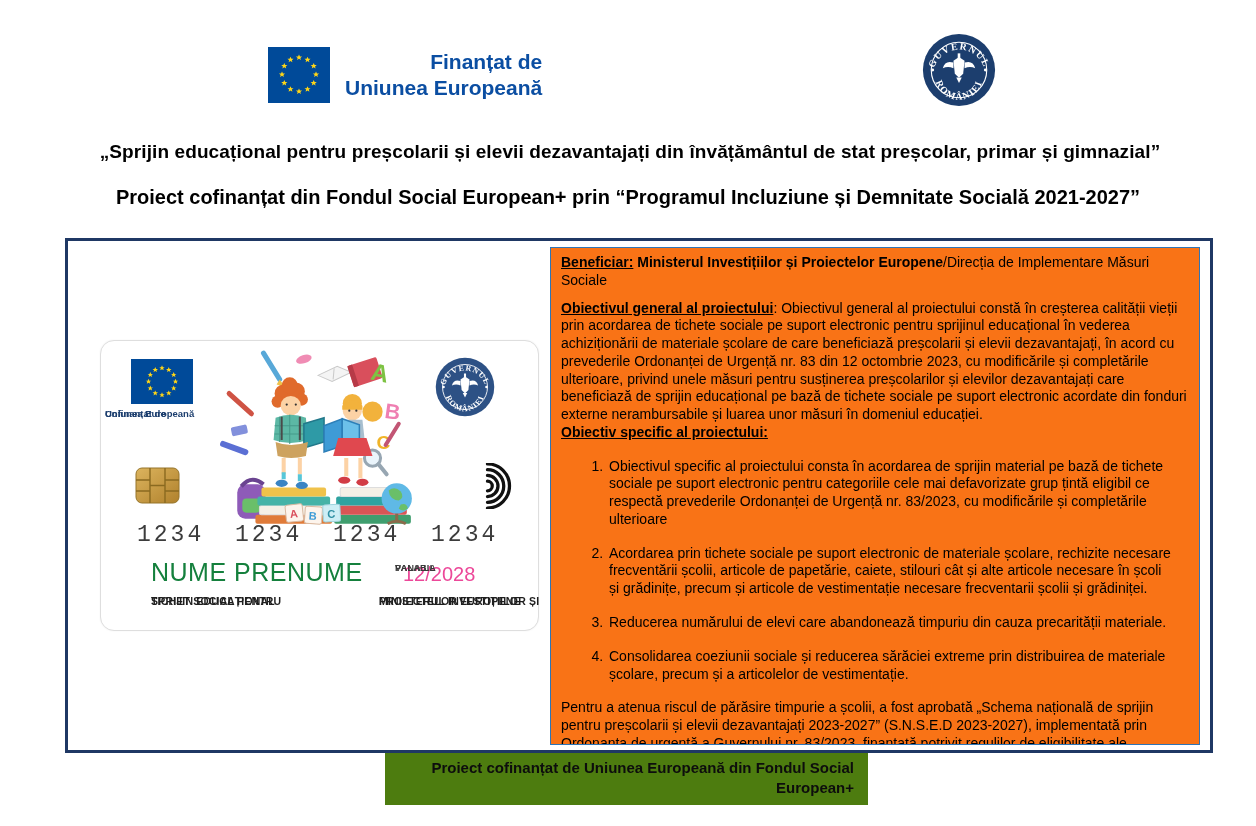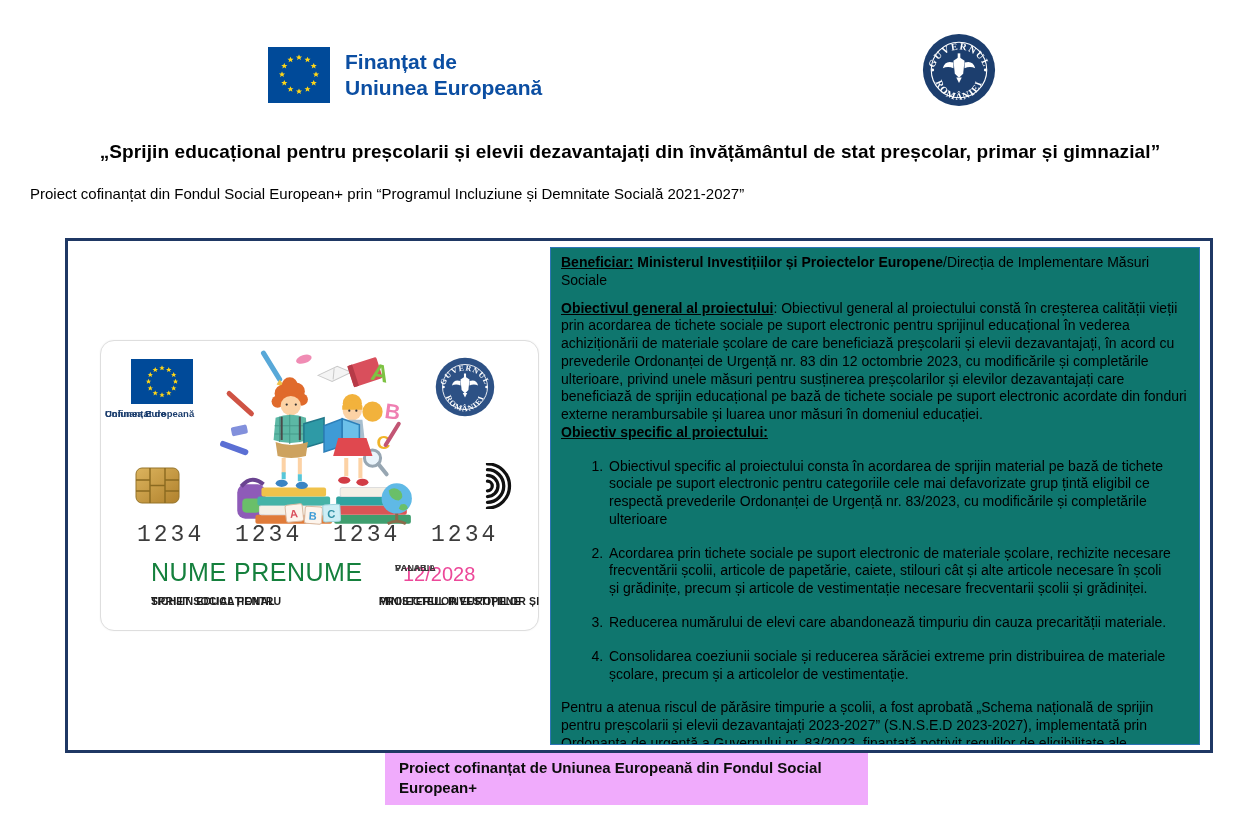--- a/index.html
+++ b/index.html
@@ -1,28 +1,28 @@
 <!DOCTYPE html>
 <html><head>
 <meta charset="utf-8">
 <style>
   html,body{margin:0;padding:0;}
   body{
     width:1256px;height:826px;position:relative;background:#fff;
     font-family:"Liberation Sans",sans-serif;color:#000;overflow:hidden;
   }
   
-  .hdr-eu{position:absolute;left:268px;top:47px;display:flex;align-items:center;gap:15px;}
+  .hdr-eu{position:absolute;left:268px;top:47px;display:flex;align-items:center;gap:15px;text-align:right;}
   .hdr-eu-text{font-size:21px;font-weight:bold;color:#0b4ea2;line-height:1.22;}
   .gov-logo-hdr{position:absolute;left:922px;top:33px;width:74px;height:74px;}
   
   .page-title{position:absolute;top:141px;left:32px;width:1196px;text-align:center;
     font-size:19px;font-weight:bold;letter-spacing:.1px;}
-  .page-subtitle{position:absolute;top:184px;left:30px;width:1196px;text-align:left;
-    font-size:15px;font-weight:normal;line-height:1.32;}
+  .page-subtitle{position:absolute;top:184px;left:30px;width:1196px;text-align:center;
+    font-size:20px;font-weight:bold;line-height:1.32;}
   
   .content-box{position:absolute;left:65px;top:238px;width:1148px;height:515px;
     border:3px solid #1f3864;box-sizing:border-box;background:#fff;}
   
   .social-card{position:absolute;left:100px;top:340px;width:437px;height:289px;
     background:#fff;border:1px solid #dedede;border-radius:14px;box-shadow:0 0 2px rgba(0,0,0,.06);}
   .social-card *{position:absolute;}
   .card-flag{left:30px;top:18px;}
   .card-cofin{left:4px;top:67px;width:112px;text-align:center;font-size:9.5px;
     font-weight:bold;color:#1c3e6e;line-height:1.3;}
@@ -34,31 +34,31 @@
     font-size:23px;color:#3c3c3c;letter-spacing:3px;word-spacing:14px;white-space:nowrap;}
   .card-name{left:50px;top:217px;font-size:25px;color:#15803d;letter-spacing:.5px;white-space:nowrap;}
   .card-valid{left:294px;top:222px;display:flex;align-items:flex-start;gap:8px;white-space:nowrap;}
   .card-valid-lbl{font-size:9px;font-weight:bold;color:#3a3a3a;line-height:1.25;letter-spacing:.3px;position:static;}
   .card-valid-val{font-size:20px;color:#ec4899;position:static;}
   .card-small{font-size:10.5px;font-weight:bold;color:#1f1f1f;line-height:1.4;letter-spacing:.2px;white-space:nowrap;}
   .card-type{left:50px;top:253px;}
   .card-issuer{left:278px;top:253px;}
   
   .info-panel{position:absolute;left:550px;top:247px;width:650px;height:498px;
-    box-sizing:border-box;background:#0f766e;border:1.5px solid #2e75b6;
+    box-sizing:border-box;background:#f97316;border:1.5px solid #2e75b6;
     padding:6px 12px 6px 10px;font-size:14px;line-height:1.27;overflow:hidden;}
   .info-panel p{margin:0;}
   .info-panel .gap{margin-bottom:10px;}
   .u{text-decoration:underline;}
   .b{font-weight:bold;}
   .info-panel ol{margin:2px 0 0 0;padding-left:30px;}
   .info-panel li{margin:16px;padding-left:2px;}
   
   .footer-banner{position:absolute;left:385px;top:753px;width:483px;box-sizing:border-box;
-    background:#f0abfc;padding:5px 14px 8px;text-align:left;
+    background:#4d7c0f;padding:5px 14px 8px;text-align:right;
     font-size:15px;font-weight:bold;line-height:1.3;color:#0d0d0d;}
   svg{display:block;}
   .svgtxt{font-family:"Liberation Serif",serif;font-weight:bold;}
 </style>
 </head>
 <body>
 
 <div class="hdr-eu">
   <svg width="62" height="56" viewBox="0 0 62 56" aria-hidden="true">
     <defs>

